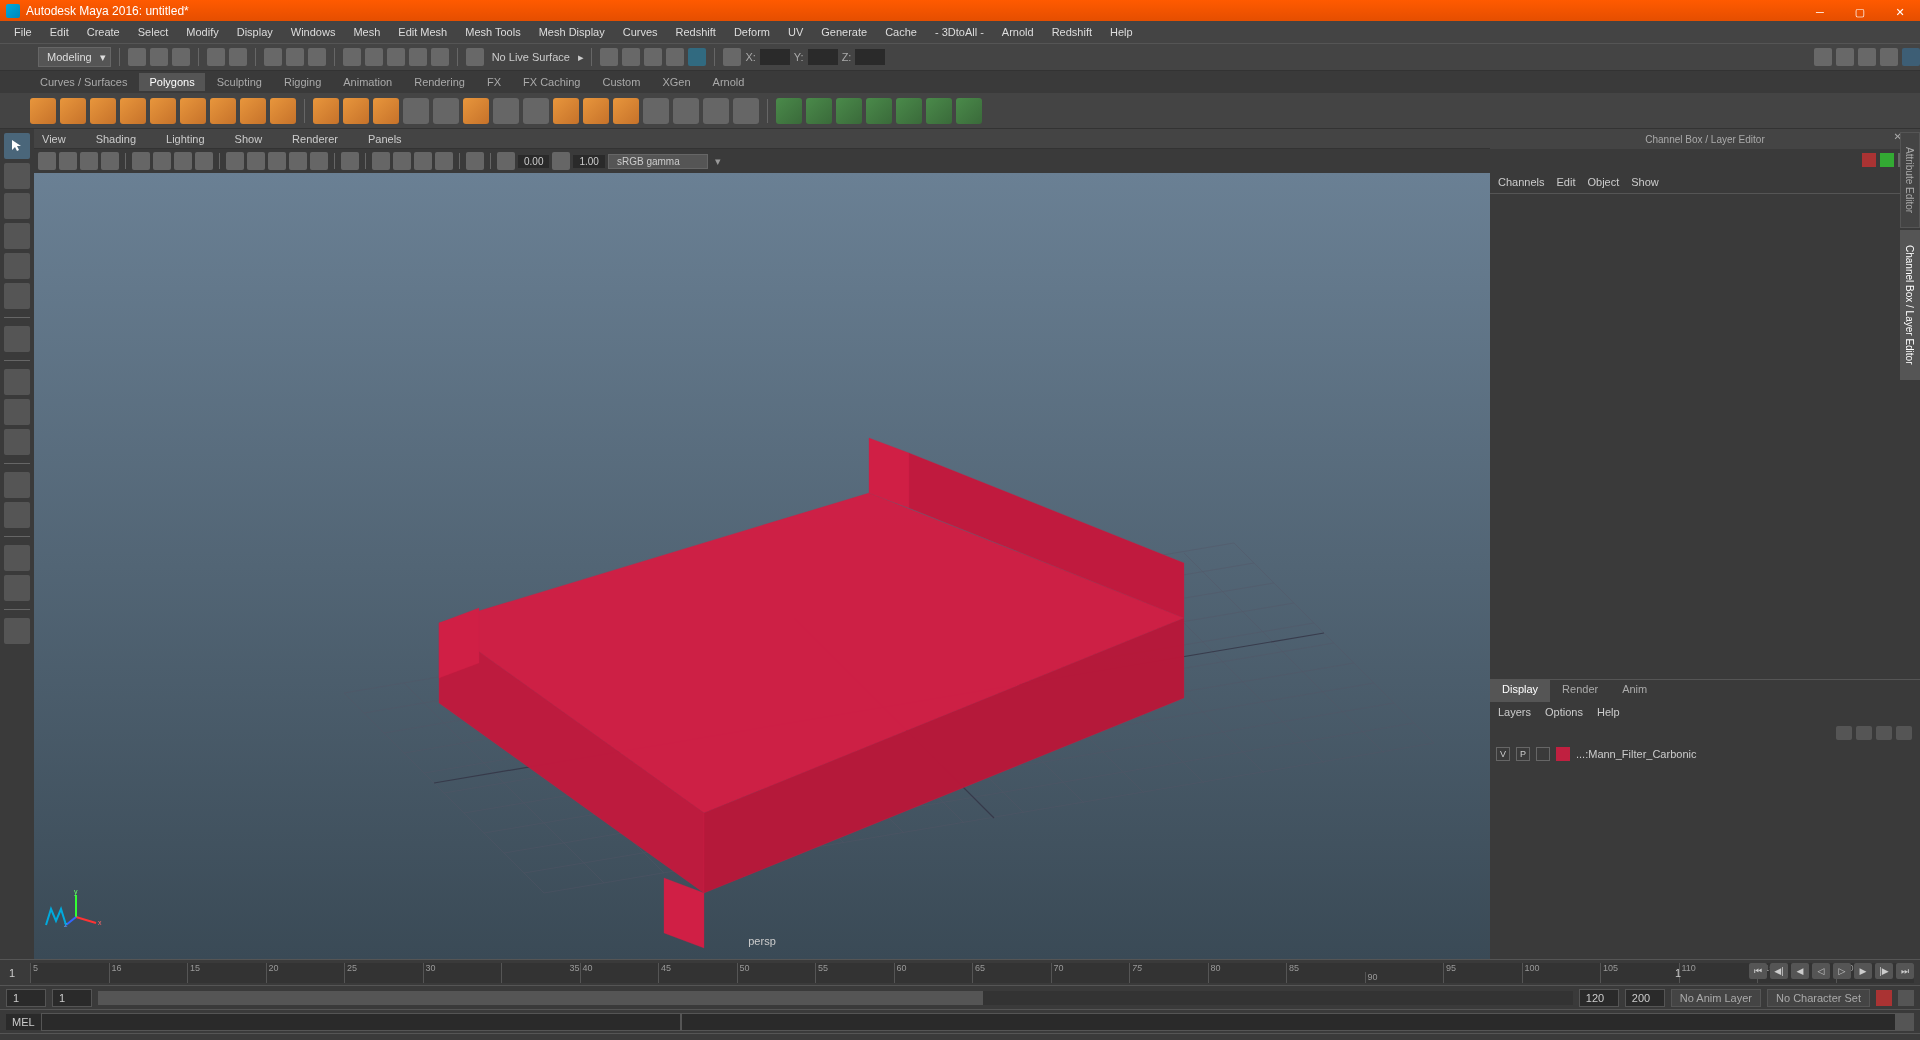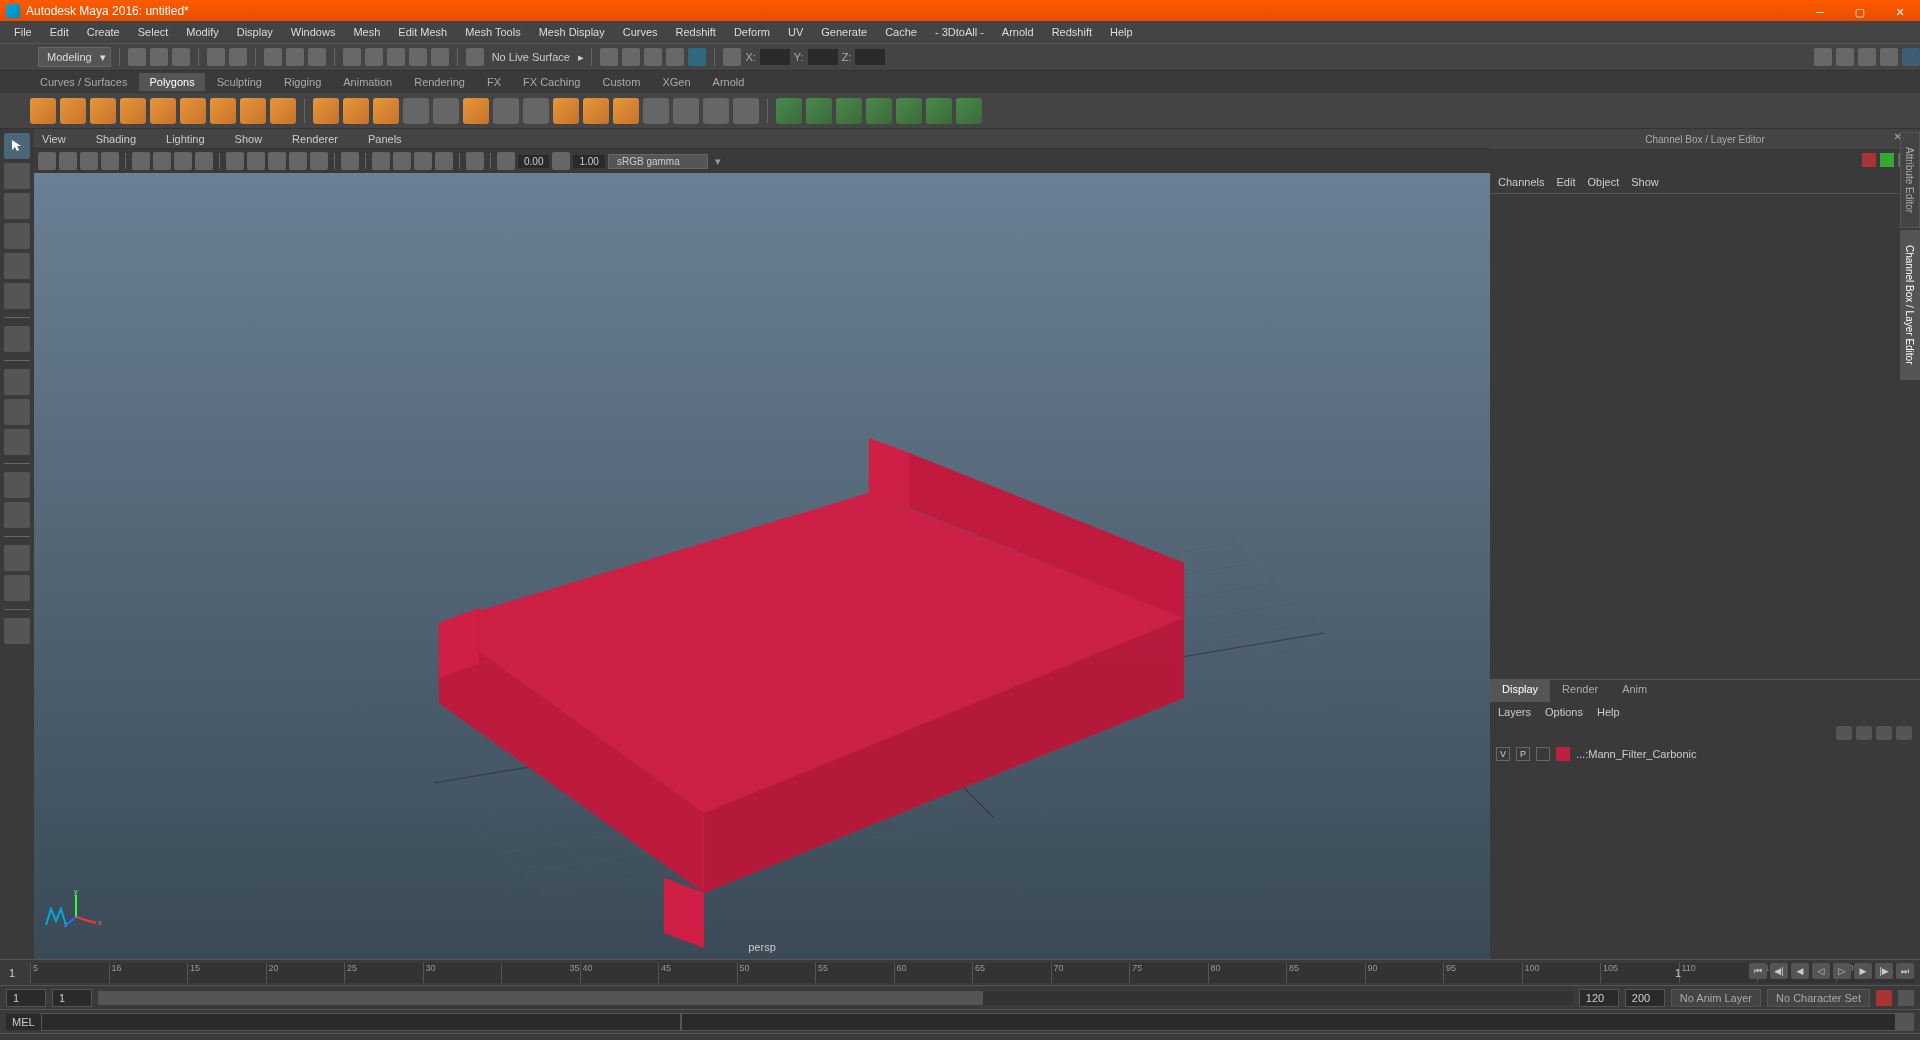--- a/index.html
+++ b/index.html
@@ -31,21 +31,21 @@
 .leftbar .tool.active { background:#4a667a; }
 .leftbar .sep { width:26px; height:1px; background:#666; margin:4px 0;}
 .viewport-area { flex:1; display:flex; flex-direction:column; }
 .panel-menu { height:20px; background:#444; display:flex; align-items:center; padding-left:8px; gap:30px; font-size:11px; color:#ccc; border-bottom:1px solid #333;}
 .panel-tools { height:24px; background:#3a3a3a; display:flex; align-items:center; padding-left:4px; gap:3px;}
 .panel-tools .pic { width:18px; height:18px; background:#666; border-radius:2px;}
 .panel-tools .sep { width:1px; height:16px; background:#666; margin:0 3px;}
 .panel-tools .num { background:#2a2a2a; padding:1px 6px; font-size:10px; color:#ccc; min-width:30px;}
 .panel-tools .colordrop { background:#555; padding:1px 8px; font-size:10px; color:#ccc; min-width:100px; border:1px solid #666;}
 .viewport { flex:1; background:linear-gradient(#6a8094,#3a4a56); position:relative; overflow:hidden;}
-.viewport .label { position:absolute; bottom:6px; left:50%; transform:translateX(-50%); color:#ccc; font-size:11px;}
+.viewport .label { position:absolute; bottom:12px; left:50%; transform:translateX(-50%); color:#ccc; font-size:11px;}
 .viewport .axis { position:absolute; bottom:30px; left:30px; width:40px; height:40px;}
 .rightpanel { width:430px; background:#3a3a3a; display:flex; flex-direction:column; }
 .rightpanel .hdr { height:20px; background:#444; display:flex; align-items:center; justify-content:center; font-size:10px; color:#aaa; position:relative;}
 .rightpanel .hdr .x { position:absolute; right:4px; top:2px; font-size:10px;}
 .rightpanel .chanmenu { height:22px; display:flex; align-items:center; padding-left:8px; gap:12px; font-size:11px; color:#ccc; }
 .rightpanel .chanbox { flex:1; background:#3a3a3a; border-top:1px solid #555;}
 .rightpanel .layerbox { height:280px; background:#3a3a3a; border-top:1px solid #555; display:flex; flex-direction:column;}
 .layerbox .ltabs { display:flex; height:22px;}
 .layerbox .ltabs span { padding:3px 12px; color:#aaa; font-size:11px;}
 .layerbox .ltabs span.active { background:#555; color:#fff;}
@@ -413,21 +413,21 @@
         <div style="flex: 1 1 0%; border-left: 1px solid rgb(85, 85, 85); font-size: 9px; color: rgb(153, 153, 153); padding-left: 2px;">40</div>
         <div style="flex: 1 1 0%; border-left: 1px solid rgb(85, 85, 85); font-size: 9px; color: rgb(153, 153, 153); padding-left: 2px;">45</div>
         <div style="flex: 1 1 0%; border-left: 1px solid rgb(85, 85, 85); font-size: 9px; color: rgb(153, 153, 153); padding-left: 2px;">50</div>
         <div style="flex: 1 1 0%; border-left: 1px solid rgb(85, 85, 85); font-size: 9px; color: rgb(153, 153, 153); padding-left: 2px;">55</div>
         <div style="flex: 1 1 0%; border-left: 1px solid rgb(85, 85, 85); font-size: 9px; color: rgb(153, 153, 153); padding-left: 2px;">60</div>
         <div style="flex: 1 1 0%; border-left: 1px solid rgb(85, 85, 85); font-size: 9px; color: rgb(153, 153, 153); padding-left: 2px;">65</div>
         <div style="flex: 1 1 0%; border-left: 1px solid rgb(85, 85, 85); font-size: 9px; color: rgb(153, 153, 153); padding-left: 2px;">70</div>
         <div style="flex: 1 1 0%; border-left: 1px solid rgb(85, 85, 85); font-size: 9px; color: rgb(153, 153, 153); padding-left: 2px; font-style: italic;">75</div>
         <div style="flex: 1 1 0%; border-left: 1px solid rgb(85, 85, 85); font-size: 9px; color: rgb(153, 153, 153); padding-left: 2px;">80</div>
         <div style="flex: 1 1 0%; border-left: 1px solid rgb(85, 85, 85); font-size: 9px; color: rgb(153, 153, 153); padding-left: 2px;">85</div>
-        <div style="flex: 1 1 0%; border-left: 1px solid rgb(85, 85, 85); font-size: 9px; color: rgb(153, 153, 153); padding-left: 2px;">90</div>
+        <div style="flex: 1 1 0%; border-left: 1px solid rgb(85, 85, 85); font-size: 9px; color: rgb(153, 153, 153); padding-left: 2px; margin-top: 9px;">90</div>
         <div style="flex: 1 1 0%; border-left: 1px solid rgb(85, 85, 85); font-size: 9px; color: rgb(153, 153, 153); padding-left: 2px;">95</div>
         <div style="flex: 1 1 0%; border-left: 1px solid rgb(85, 85, 85); font-size: 9px; color: rgb(153, 153, 153); padding-left: 2px;">100</div>
         <div style="flex: 1 1 0%; border-left: 1px solid rgb(85, 85, 85); font-size: 9px; color: rgb(153, 153, 153); padding-left: 2px;">105</div>
         <div style="flex: 1 1 0%; border-left: 1px solid rgb(85, 85, 85); font-size: 9px; color: rgb(153, 153, 153); padding-left: 2px;">110</div>
         <div style="flex: 1 1 0%; border-left: 1px solid rgb(85, 85, 85); font-size: 9px; color: rgb(153, 153, 153); padding-left: 2px;">115</div>
         <div style="flex: 1 1 0%; border-left: 1px solid rgb(85, 85, 85); font-size: 9px; color: rgb(153, 153, 153); padding-left: 2px;">120</div>
       </div>
   </div>
   <div class="num" style="position:absolute;right:230px;">1</div>
 </div>

